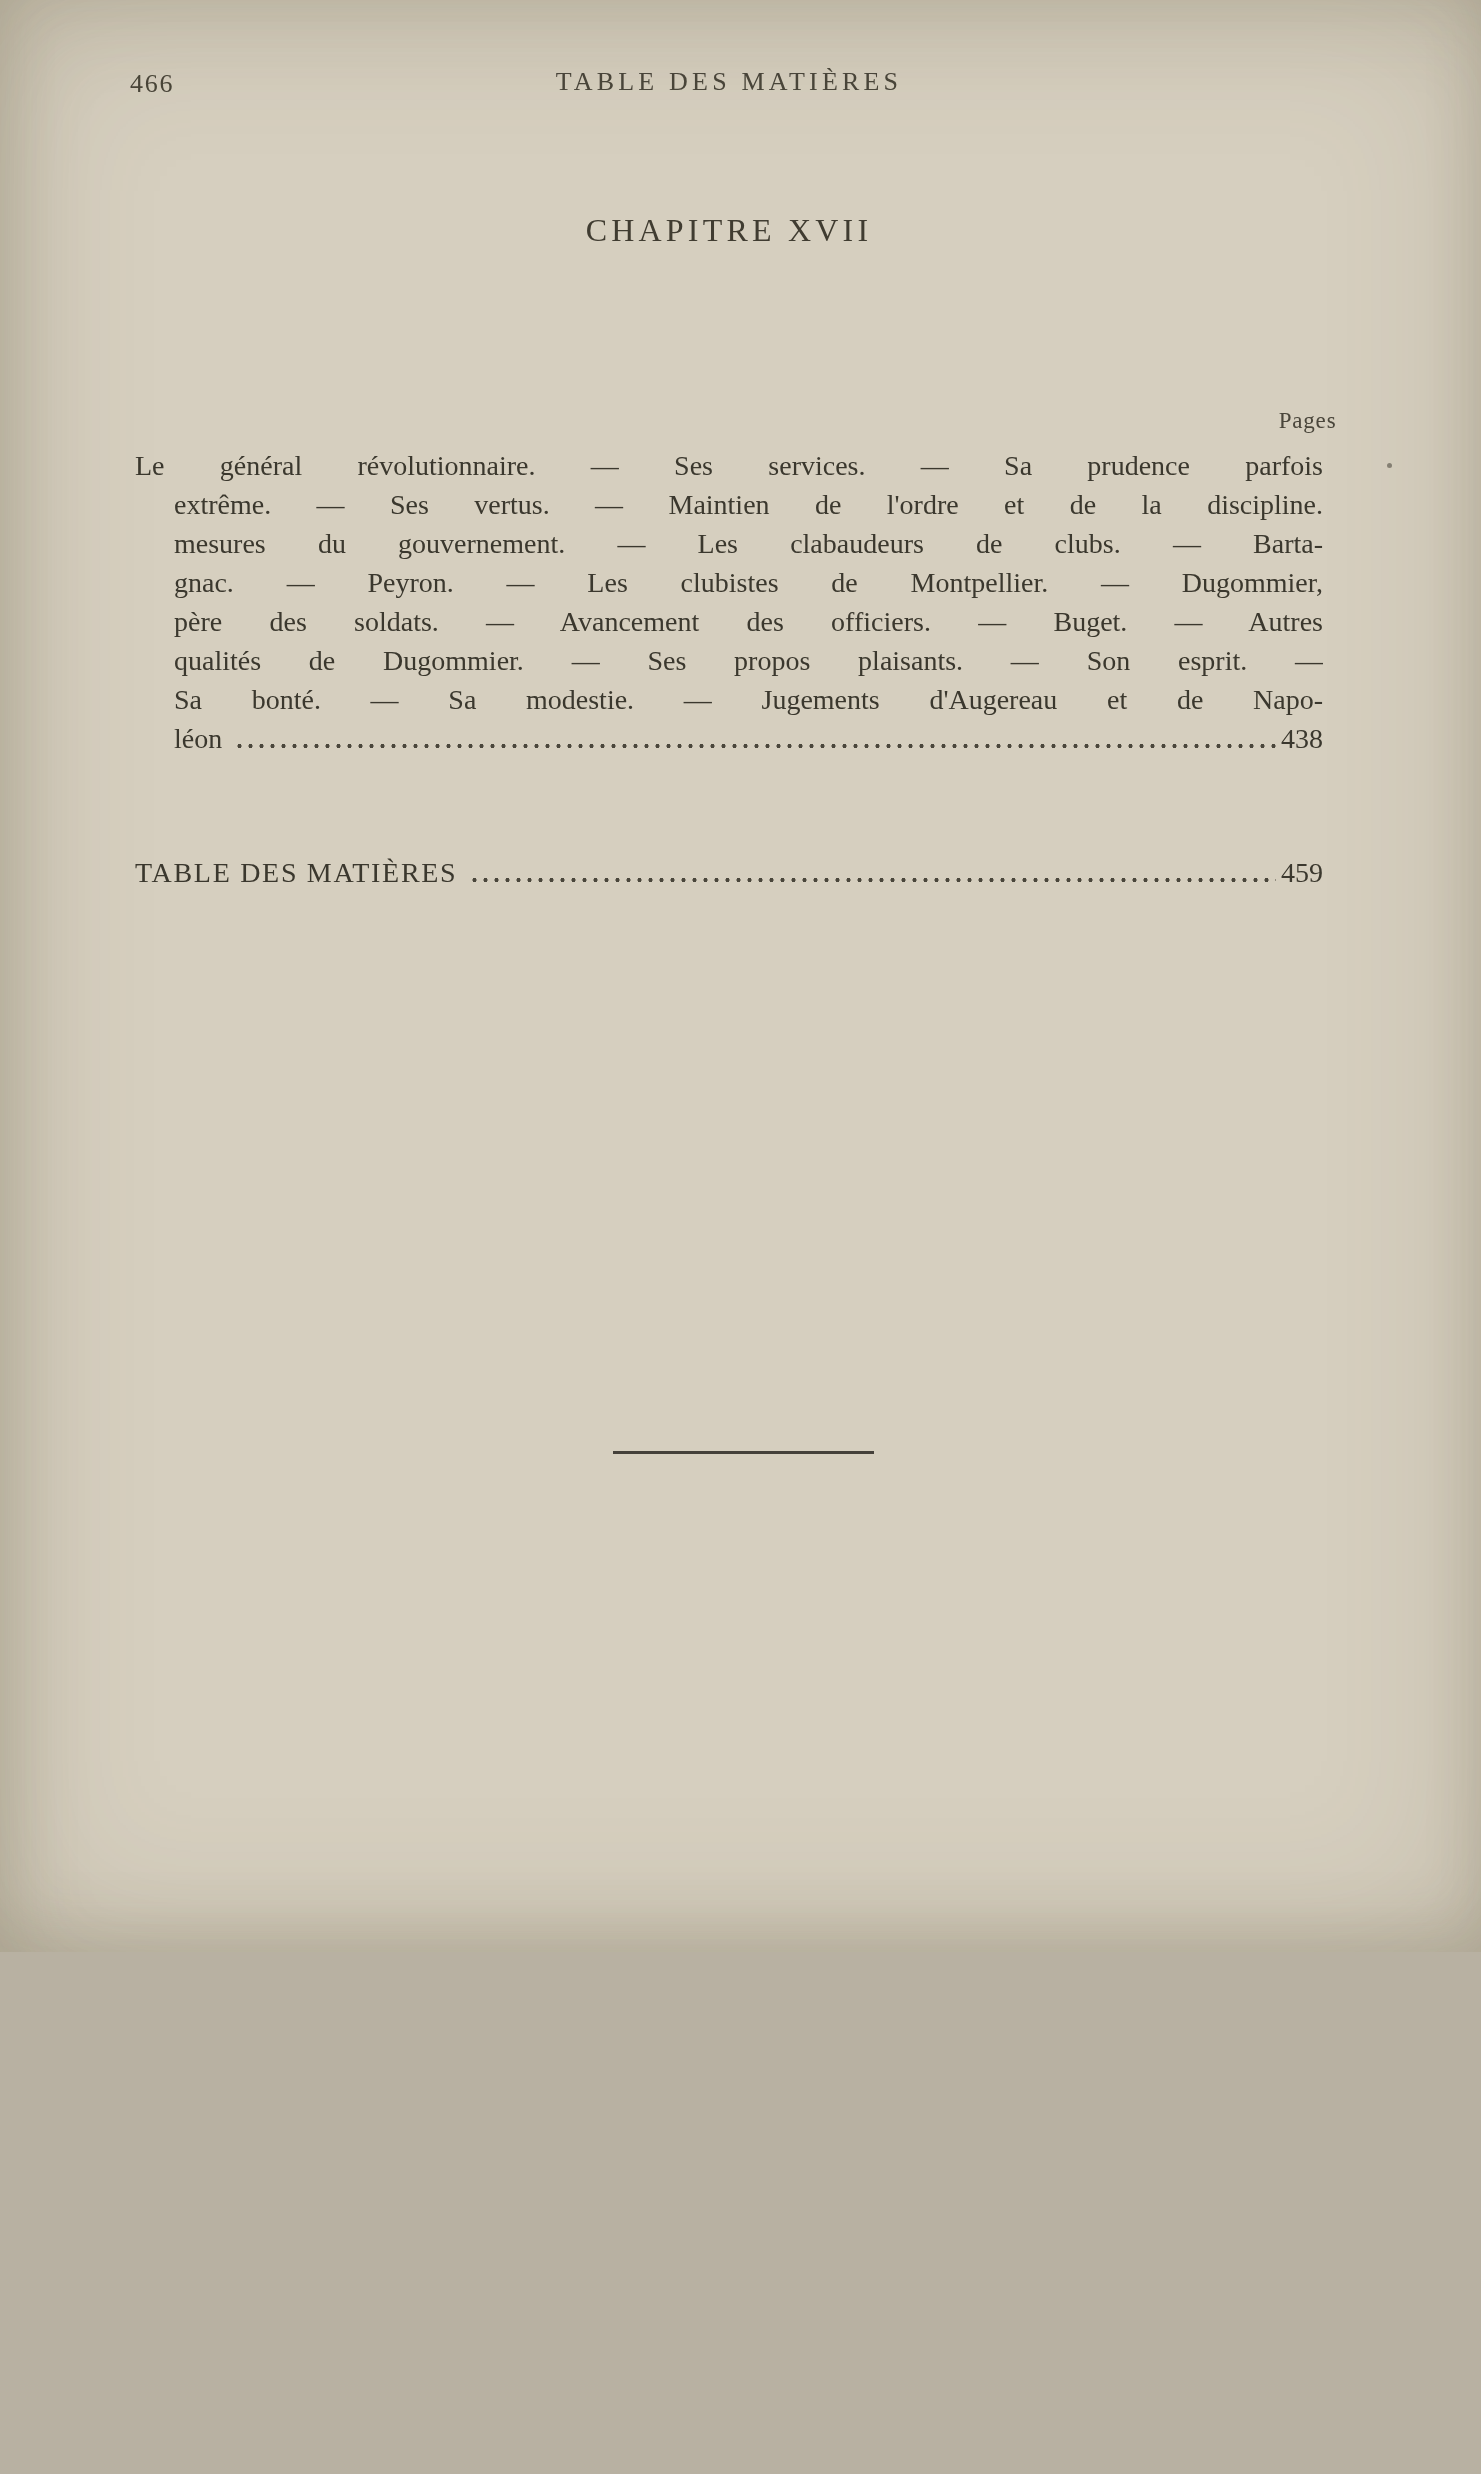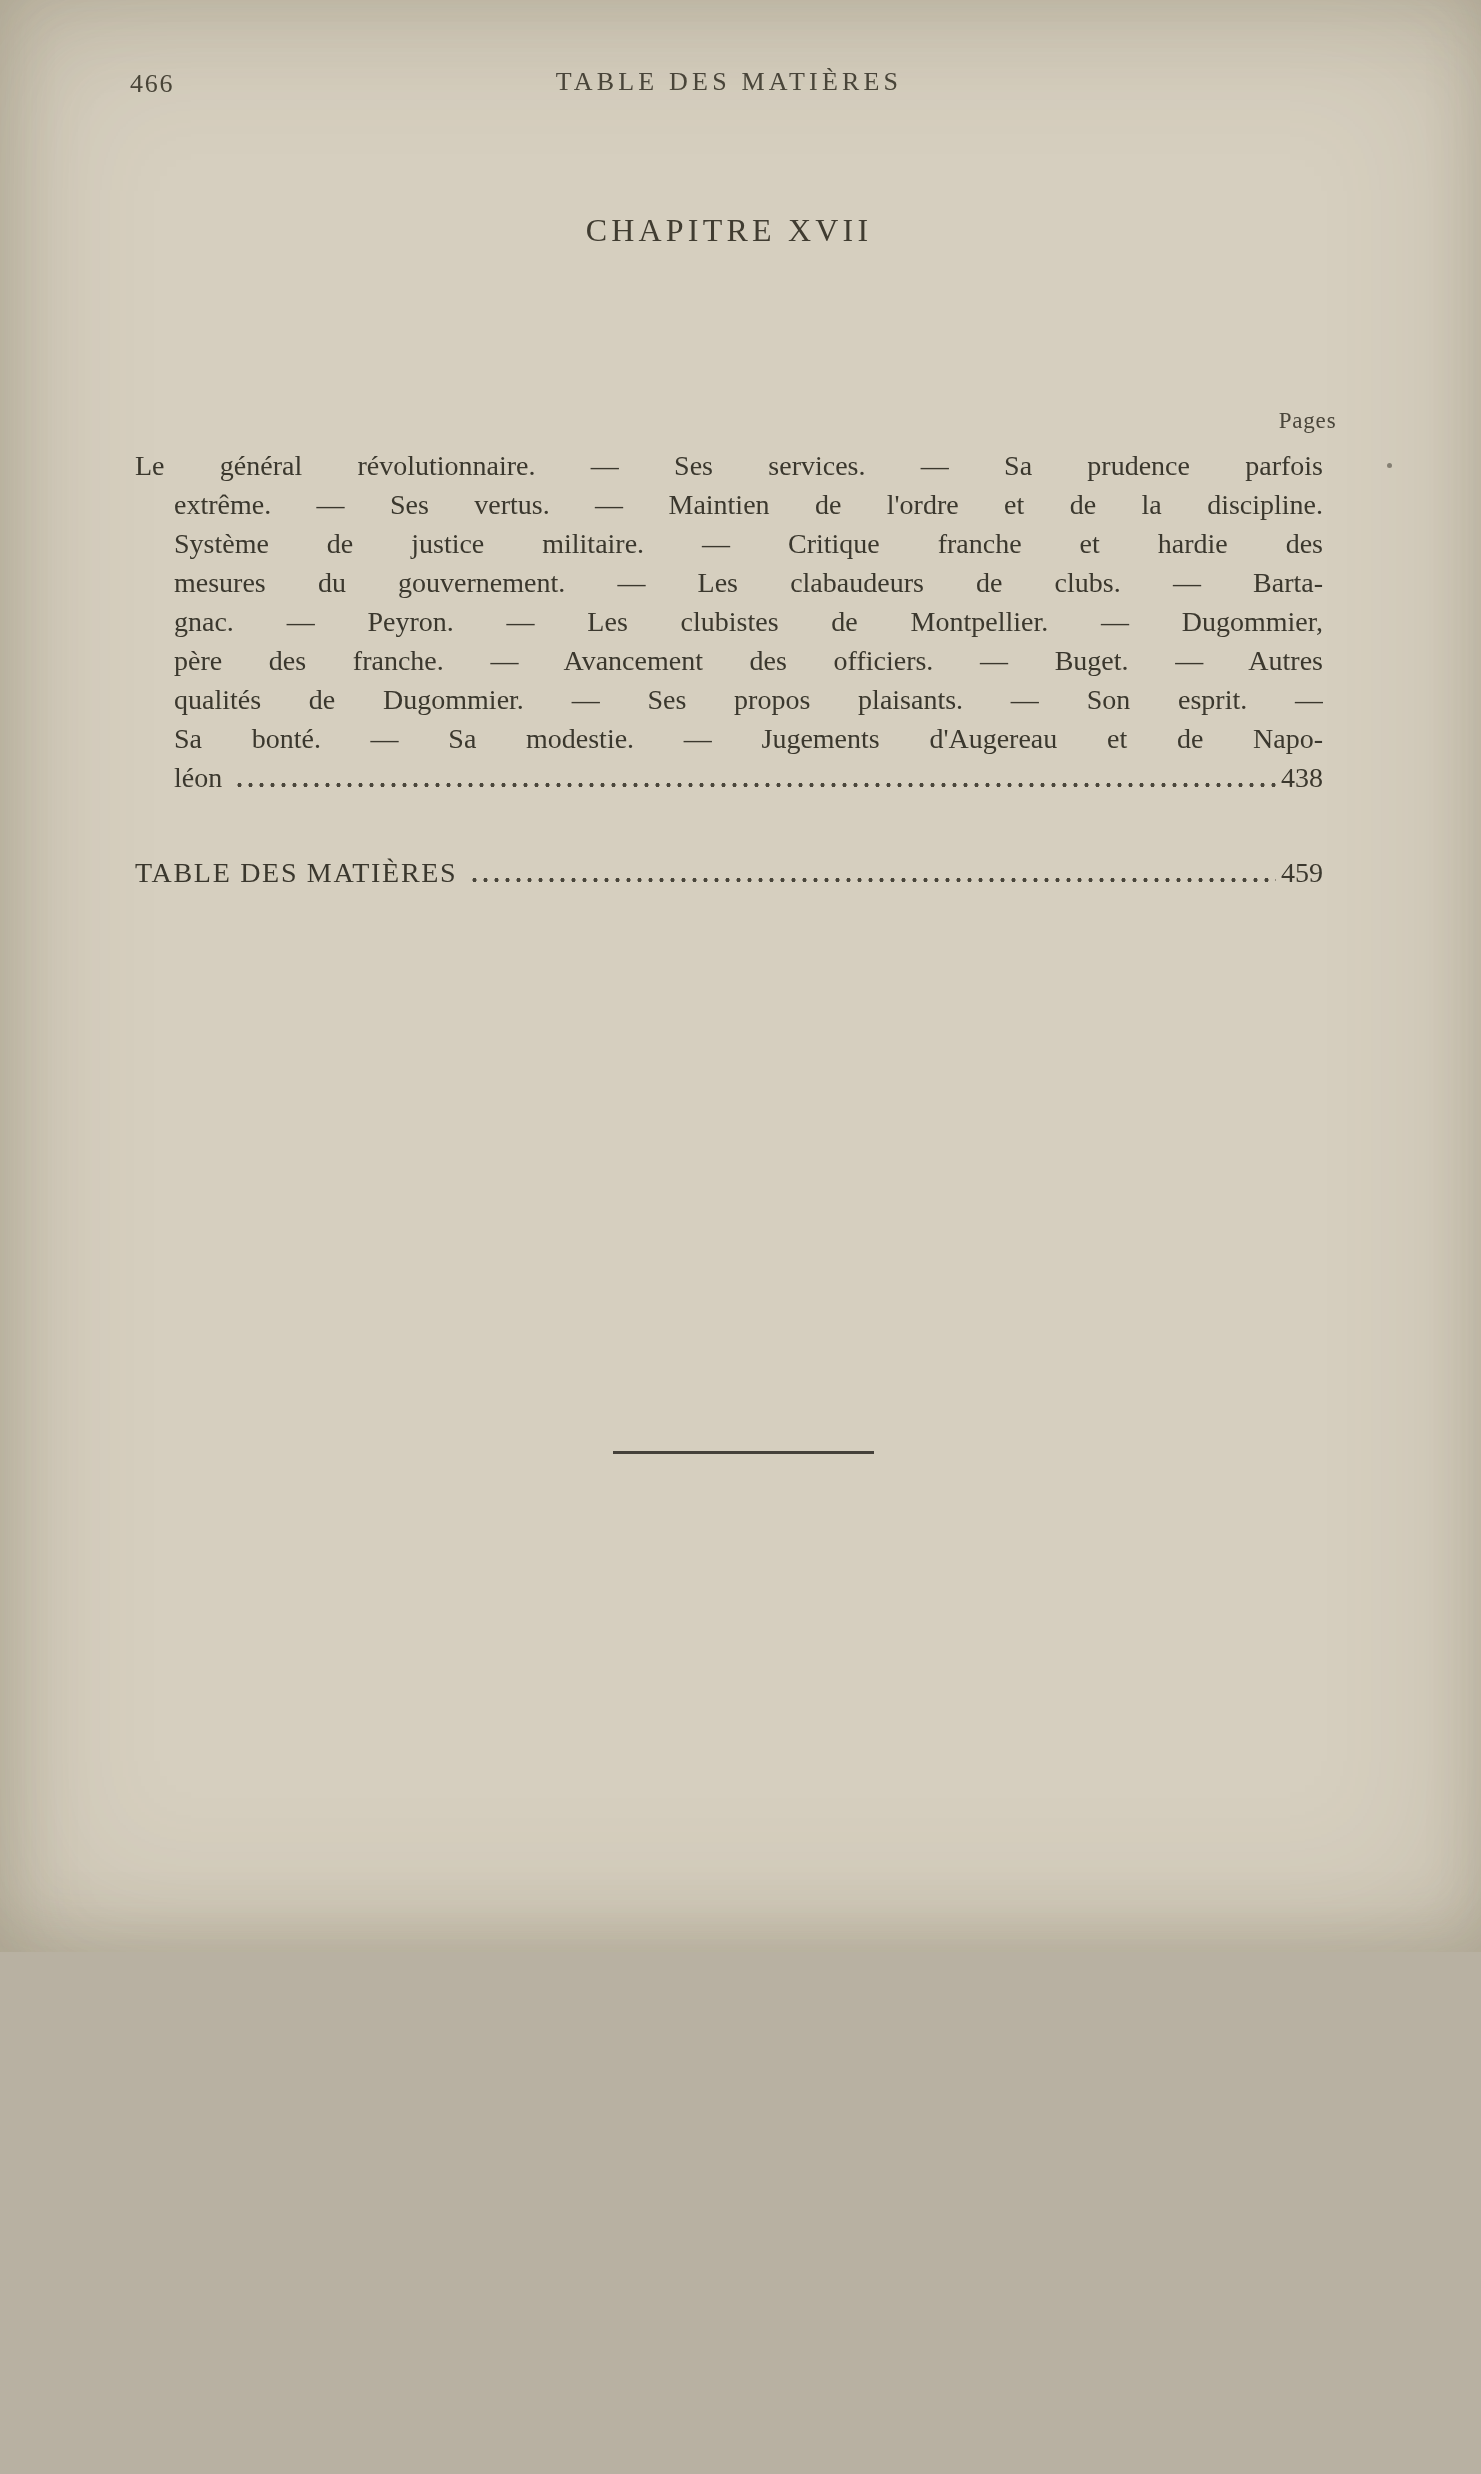--- a/index.html
+++ b/index.html
@@ -172,24 +172,23 @@
   </div>
 
   <div class="content">
 
     <div class="chapter-heading">CHAPITRE XVII</div>
     <div class="pages-label">Pages</div>
 
     <div class="toc">
       <div class="toc-line first">Le général révolutionnaire. — Ses services. — Sa prudence parfois</div>
       <div class="toc-line cont">extrême. — Ses vertus. — Maintien de l'ordre et de la discipline.</div>
-      <div class="toc-line cont">Système de justice militaire. — Critique franche et hardie des</div>
       <div class="toc-line cont">mesures du gouvernement. — Les clabaudeurs de clubs. — Barta-</div>
       <div class="toc-line cont">gnac. — Peyron. — Les clubistes de Montpellier. — Dugommier,</div>
-      <div class="toc-line cont">père des franche. — Avancement des officiers. — Buget. — Autres</div>
+      <div class="toc-line cont">père des soldats. — Avancement des officiers. — Buget. — Autres</div>
       <div class="toc-line cont">qualités de Dugommier. — Ses propos plaisants. — Son esprit. —</div>
       <div class="toc-line cont">Sa bonté. — Sa modestie. — Jugements d'Augereau et de Napo-</div>
       <div class="toc-lastline">
         <span>léon</span>
         <span class="dotfill"></span>
         <span class="pagenum">438</span>
       </div>
     </div>
 
     <div class="toc2">

